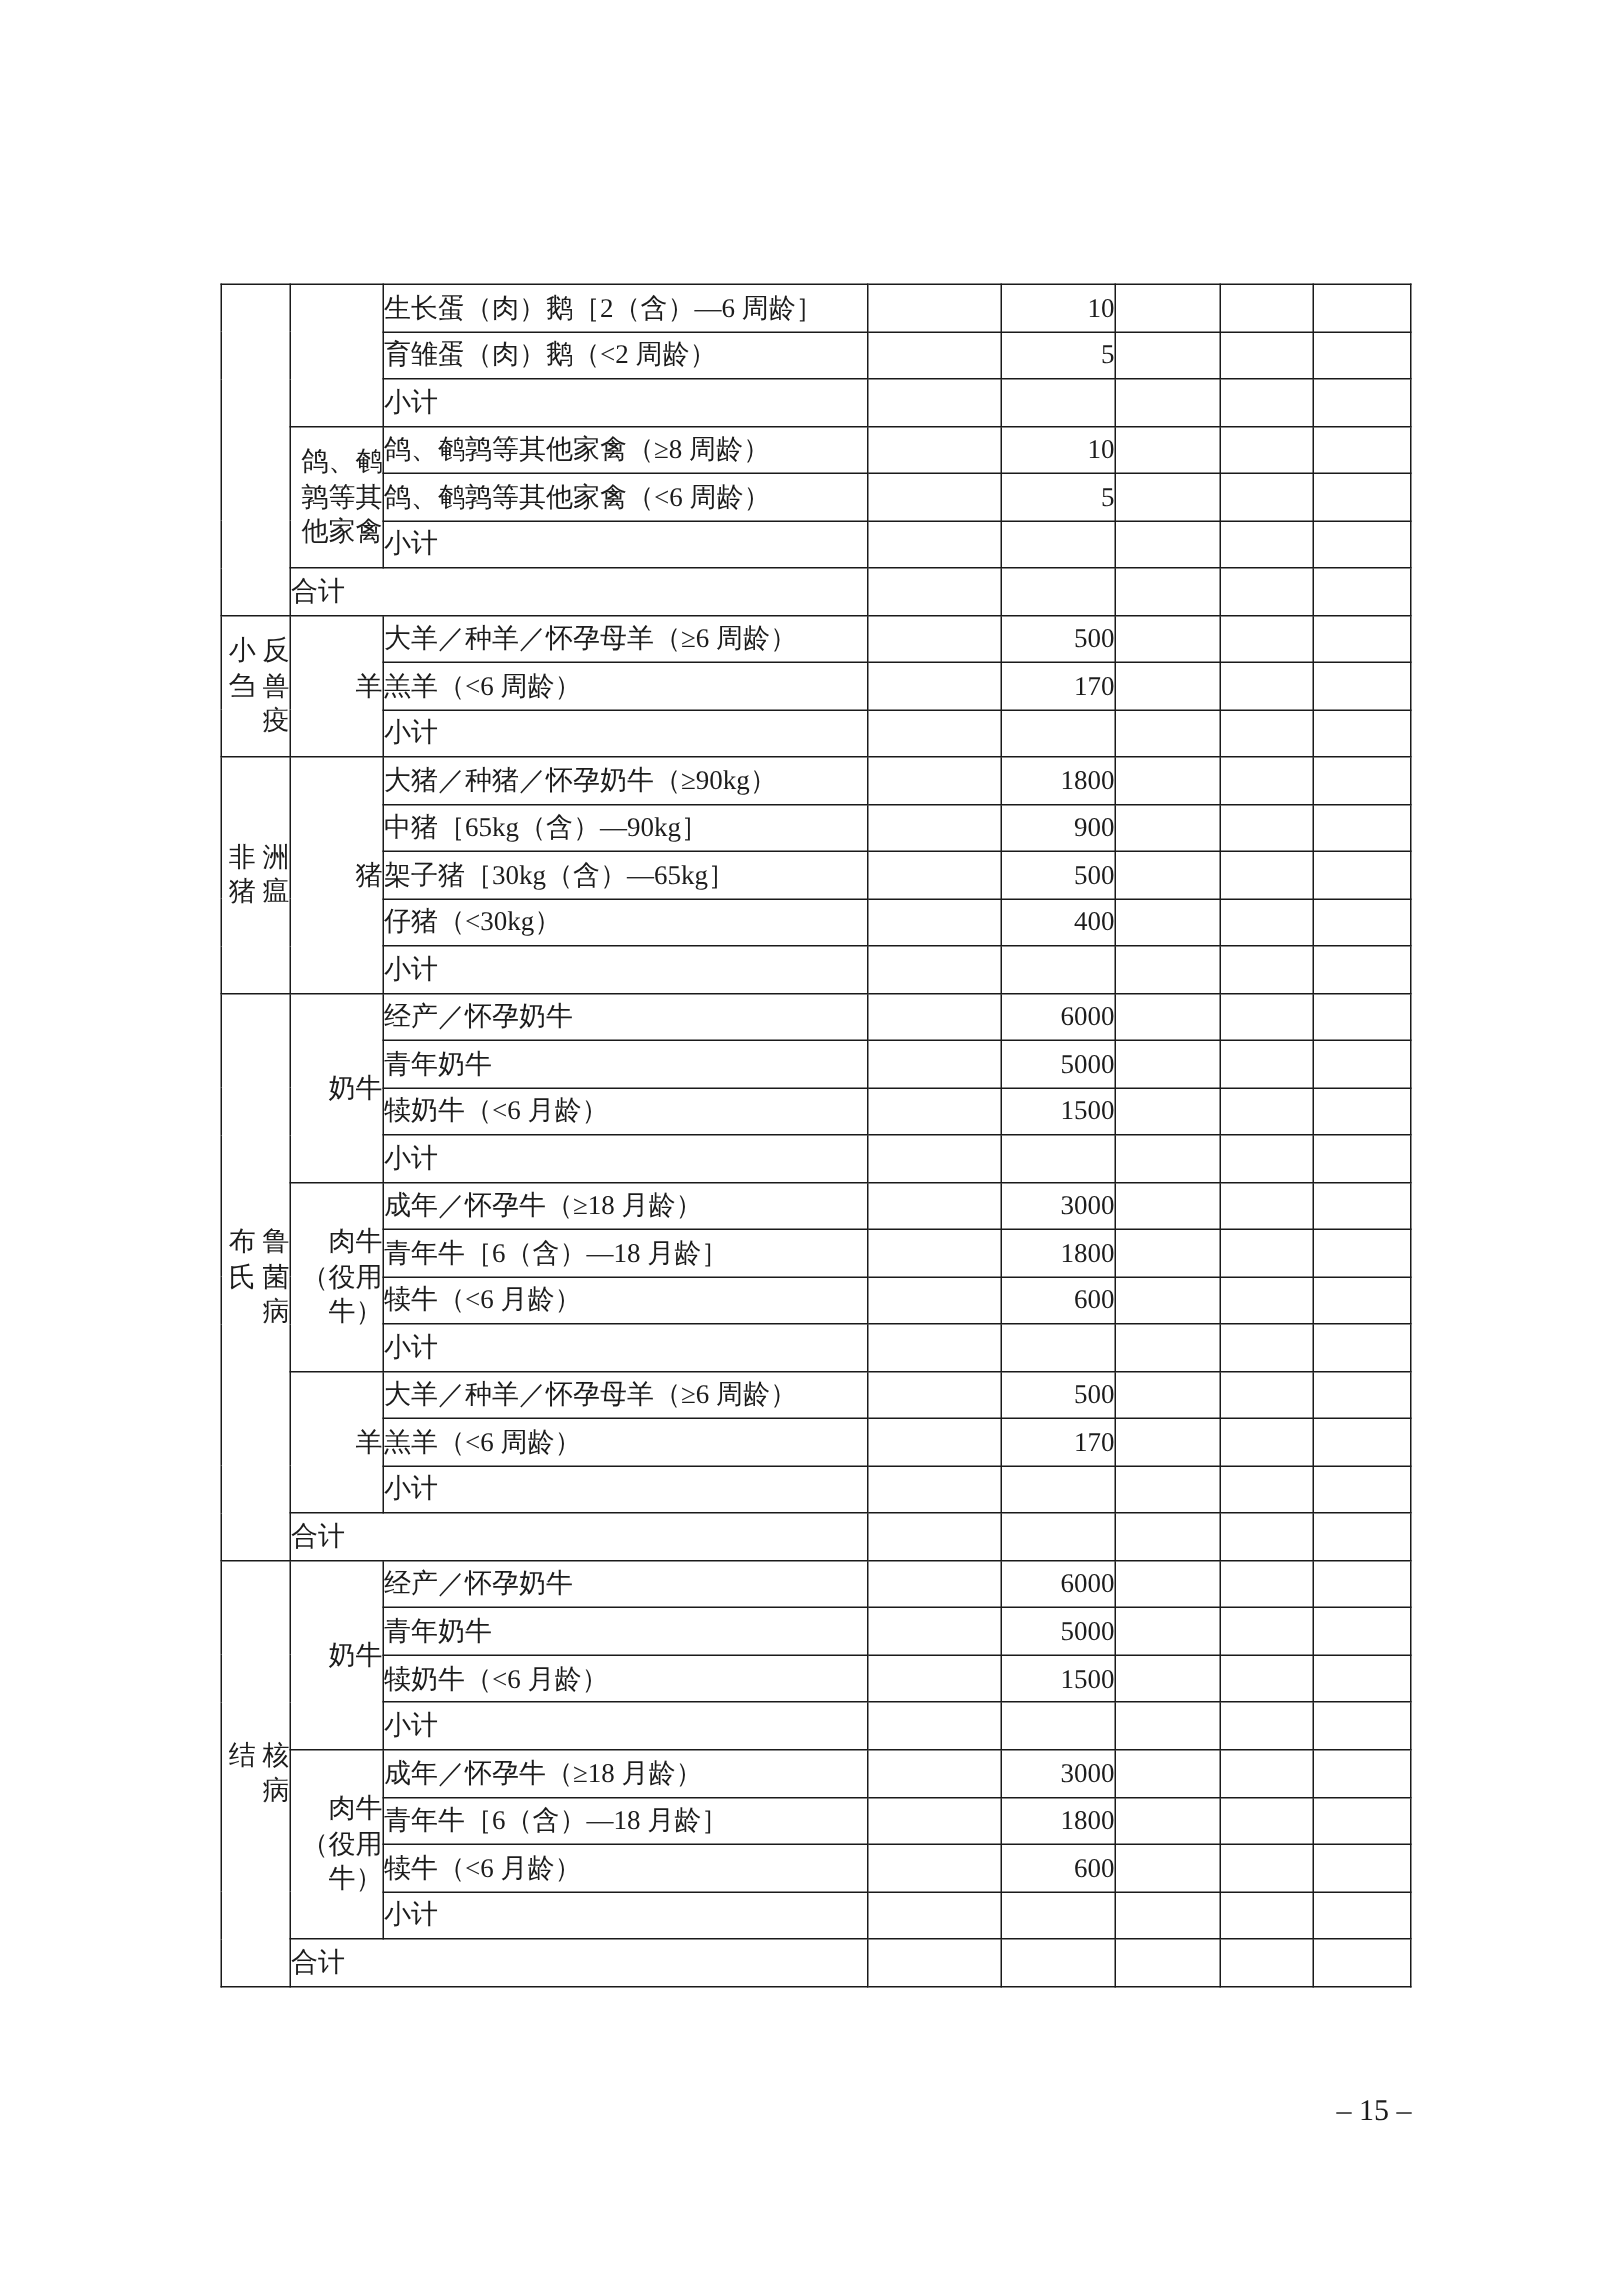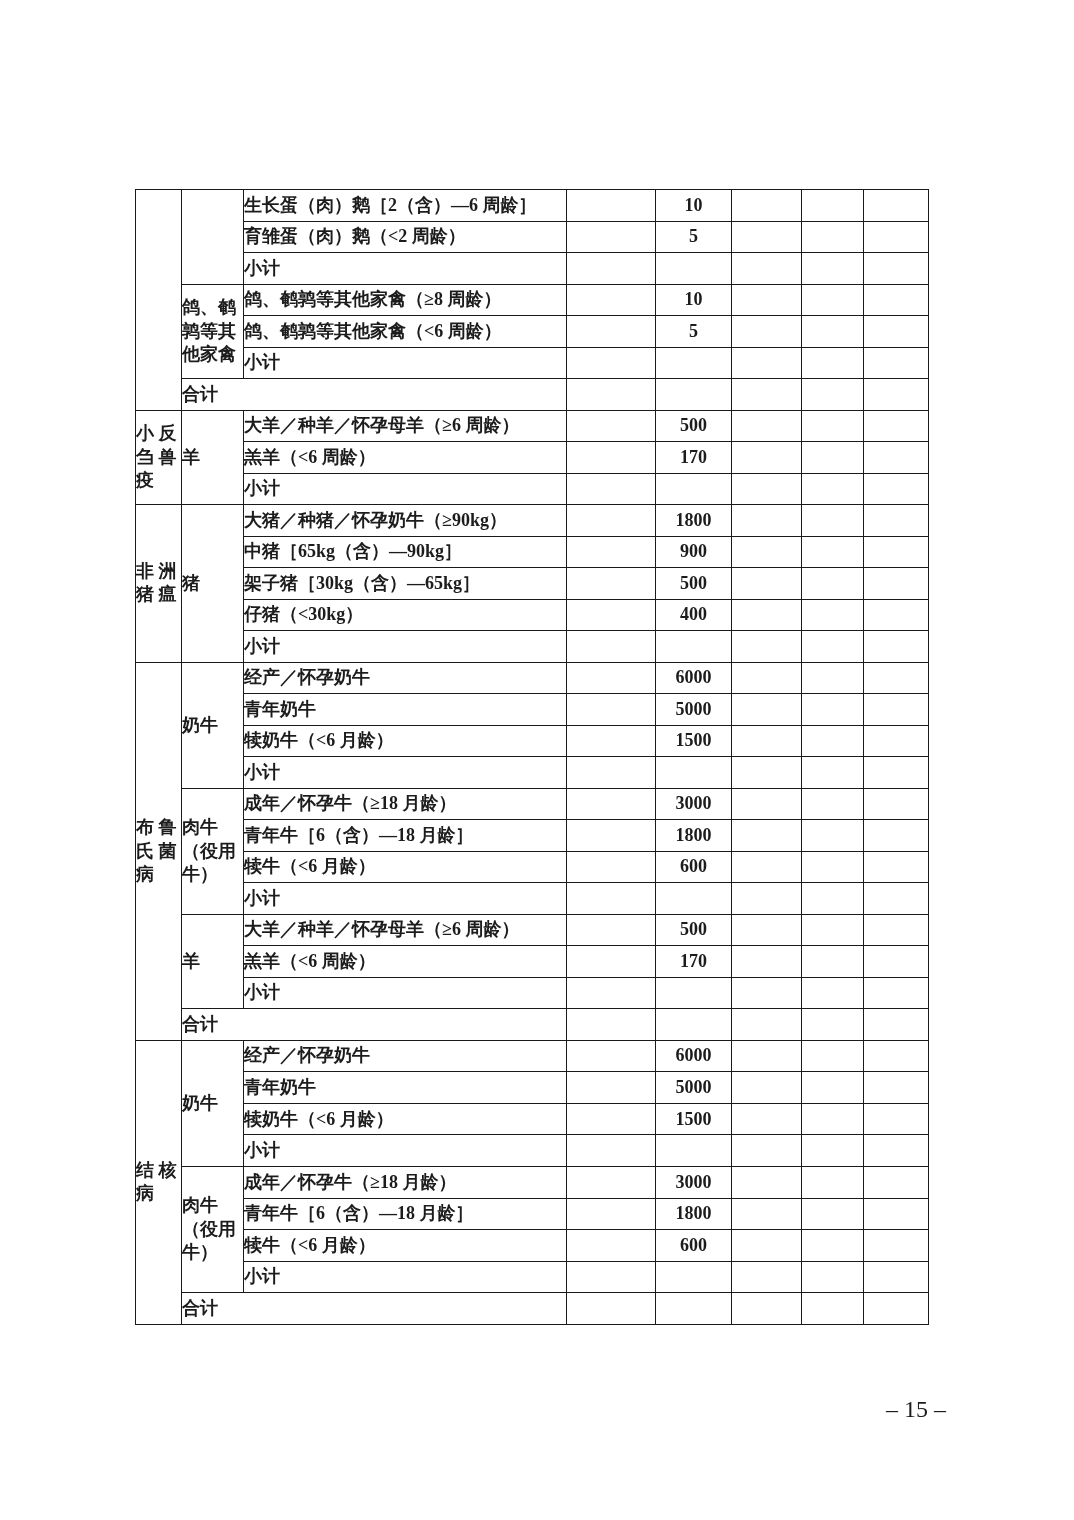--- a/index.html
+++ b/index.html
@@ -5,52 +5,51 @@
   html,body{margin:0;padding:0;background:#ffffff;}
   .page{
     position:relative;
     width:1074px;height:1520px;
     background:#ffffff;
     font-family:"Liberation Serif","DejaVu Serif",serif;
     color:#1c1c1c;
   }
   table.comp{
     position:absolute;
-    left:135px;top:189px;
+    left:147px;top:189px;
     width:793px;height:1136px;
     border-collapse:collapse;
     table-layout:fixed;
-    font-weight:bold;
   }
   table.comp td{
     border:1.5px solid #1a1a1a;
     padding:0;
     vertical-align:middle;
     font-size:18px;
     line-height:1.3;
     overflow:hidden;
   }
   tr.r{height:31px;}
   td.c1,td.c2{
-    text-align:left;
+    text-align:right;
     white-space:pre-line;
   }
   td.desc,td.sub,td.total{
     text-align:left;
     padding-left:7px;
     white-space:nowrap;
   }
   td.num{
-    text-align:center;
+    text-align:right;
   }
   .page-num{
     position:absolute;
     left:866px;top:1396px;
     width:100px;
-    font-size:24px;
+    font-size:20px;
     text-align:center;
     white-space:nowrap;
   }
 </style>
 </head>
 <body>
 
 <div class="page">
 
   <table class="comp">

